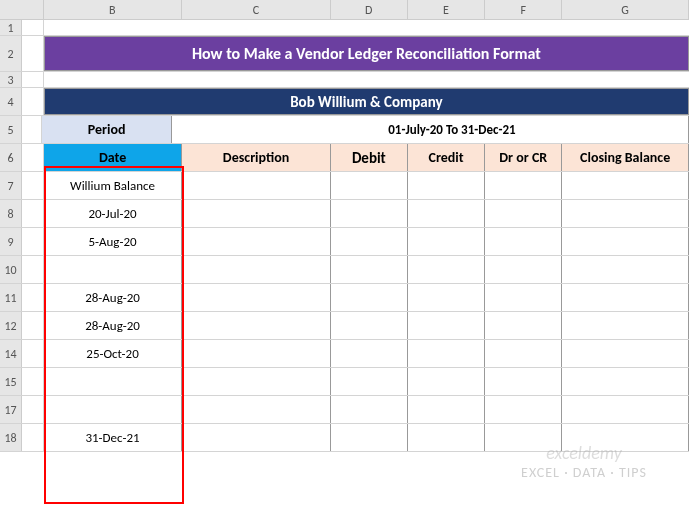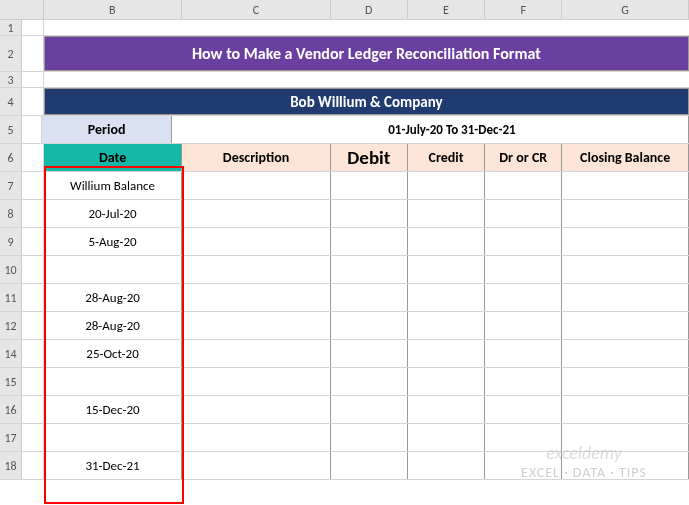--- a/index.html
+++ b/index.html
@@ -27,23 +27,23 @@
     
     .gap-row { height: 16px; }
     .gap-row .row-header { line-height: 16px; }
     
     .company-row { height: 28px; }
     .company-cell { width: 652px; background: #203b70; color: #fff; font-weight: bold; font-size: 15px; display: flex; align-items: center; justify-content: center; border: 1px solid #999; }
     
     .period-label { width: 140px; background: #d9e1f2; font-weight: bold; font-size: 14px; }
     .period-value { width: 512px; background: #fff; font-weight: bold; font-size: 13px; margin-left: 44px; }
     
-    .hdr-date { width: 140px; background: #14b8a6; font-weight: bold; font-size: 14px; }
+    .hdr-date { width: 140px; background: #0ea5e9; font-weight: bold; font-size: 14px; }
     .hdr-desc { width: 150px; background: #fce4d6; font-weight: bold; font-size: 14px; }
-    .hdr-debit { width: 78px; background: #fce4d6; font-weight: bold; font-size: 19px; }
+    .hdr-debit { width: 78px; background: #fce4d6; font-weight: bold; font-size: 15px; }
     .hdr-credit { width: 78px; background: #fce4d6; font-weight: bold; font-size: 14px; }
     .hdr-dr { width: 78px; background: #fce4d6; font-weight: bold; font-size: 14px; }
     .hdr-closing { width: 128px; background: #fce4d6; font-weight: bold; font-size: 14px; }
     
     .data-row { height: 28px; }
     .col-b { width: 140px; border-right: 1px solid #999; }
     .col-c { width: 150px; border-right: 1px solid #999; }
     .col-d { width: 78px; border-right: 1px solid #999; }
     .col-e { width: 78px; border-right: 1px solid #999; }
     .col-f { width: 78px; border-right: 1px solid #999; }
@@ -187,30 +187,20 @@
     <div class="row-header">15</div>
     <div class="gutter-a"></div>
     <div class="cell col-b"></div>
     <div class="cell col-c"></div>
     <div class="cell col-d"></div>
     <div class="cell col-e"></div>
     <div class="cell col-f"></div>
     <div class="cell col-g"></div>
   </div>
       <div class="row data-row">
-    <div class="row-header">16</div>
-    <div class="gutter-a"></div>
-    <div class="cell col-b">15-Dec-20</div>
-    <div class="cell col-c"></div>
-    <div class="cell col-d"></div>
-    <div class="cell col-e"></div>
-    <div class="cell col-f"></div>
-    <div class="cell col-g"></div>
-  </div>
-      <div class="row data-row">
     <div class="row-header">17</div>
     <div class="gutter-a"></div>
     <div class="cell col-b"></div>
     <div class="cell col-c"></div>
     <div class="cell col-d"></div>
     <div class="cell col-e"></div>
     <div class="cell col-f"></div>
     <div class="cell col-g"></div>
   </div>
       <div class="row data-row">

